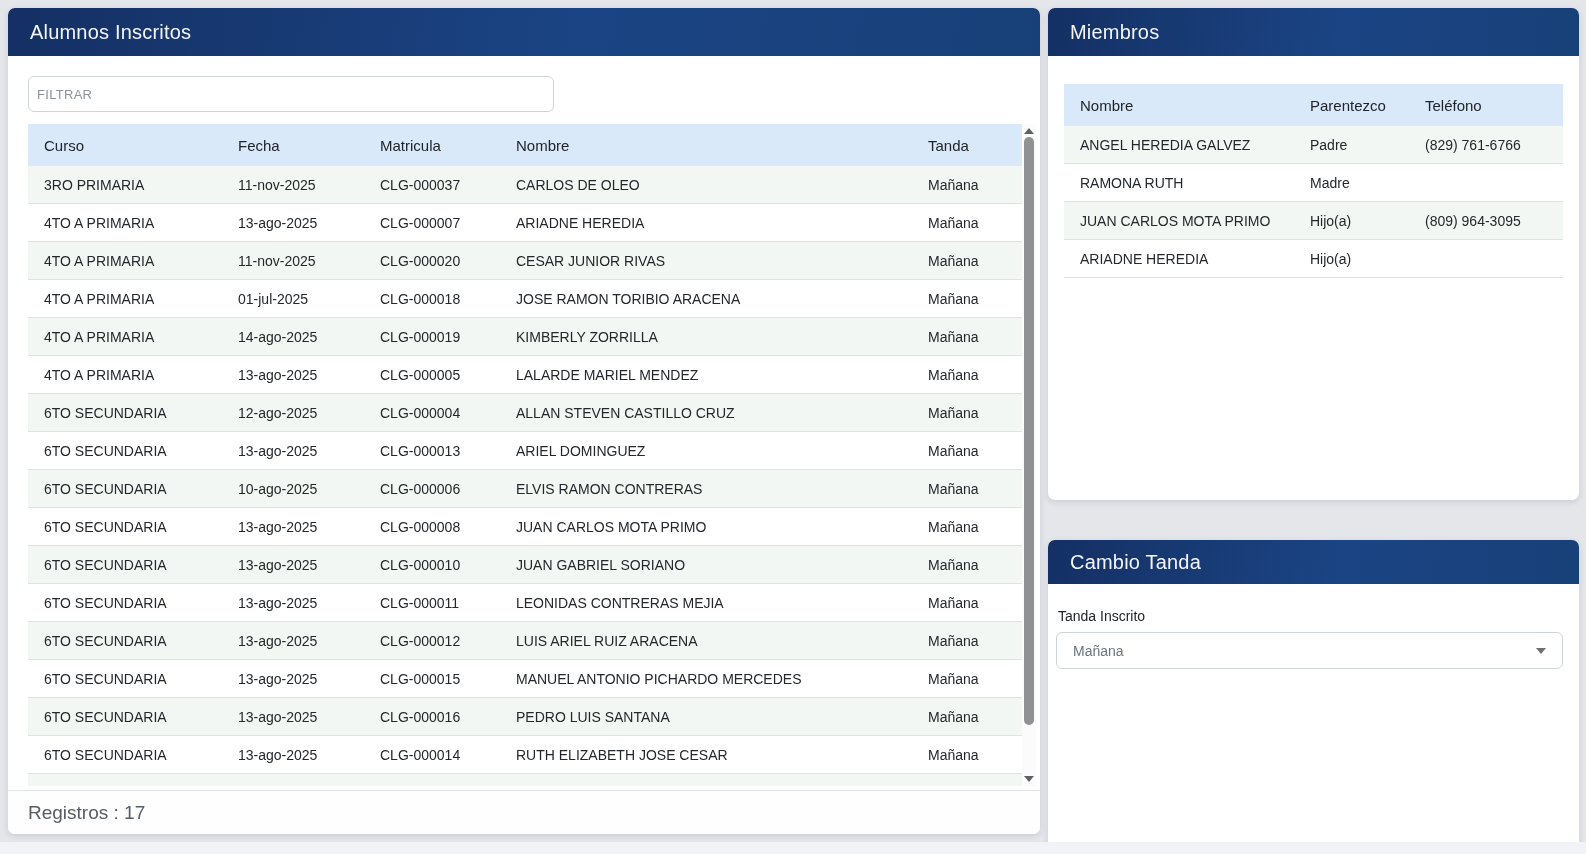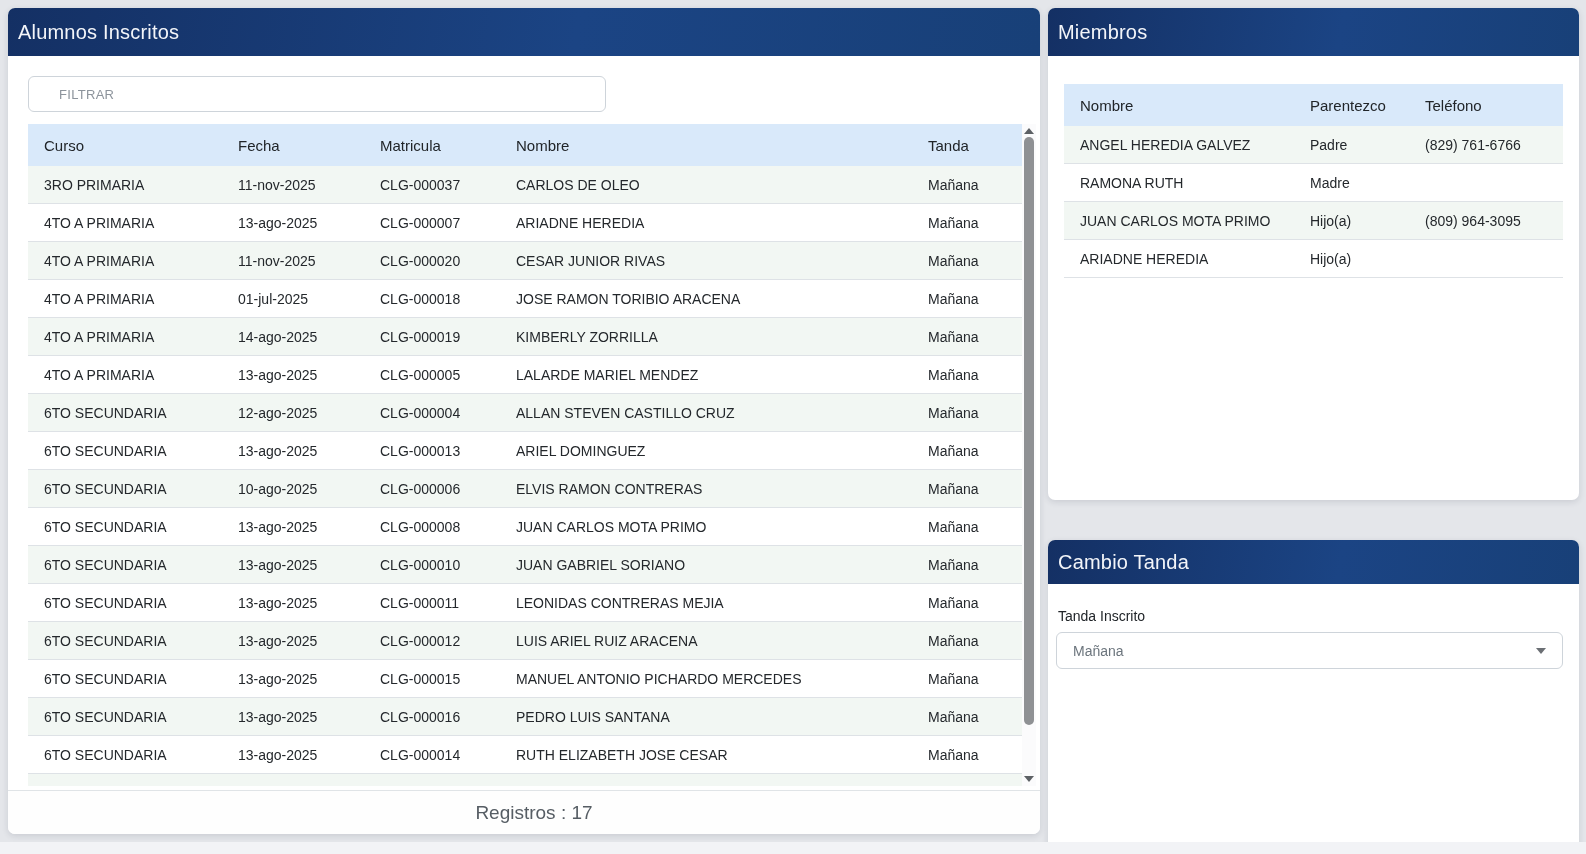--- a/index.html
+++ b/index.html
@@ -17,34 +17,34 @@
     position:absolute;
     background:#ffffff;
     border-radius:7px;
     box-shadow:0 2px 6px rgba(40,50,70,0.14);
   }
   .card-head {
     height:48px;
     background:linear-gradient(100deg,#143064 0%, #1b4484 55%, #184078 100%);
     border-radius:7px 7px 0 0;
     display:flex; align-items:center;
-    padding-left:10px;
+    padding-left:22px;
     color:#f3f5f9;
     font-size:20px;
     letter-spacing:0.2px;
   }
 
   
   #alumnos-card { left:8px; top:8px; width:1032px; height:826px; }
   .filter-input {
     display:block;
     margin:20px 0 0 20px;
-    width:578px; height:36px;
+    width:526px; height:36px;
     border:1px solid #ced4da; border-radius:6px;
-    padding:0 30px;
+    padding:0 8px;
     font-family:inherit; font-size:13px; color:#495057;
     outline:none; background:#fff;
   }
   .filter-input::placeholder { color:#8d949c; font-size:13px; letter-spacing:0.3px; }
 
   .table-area { position:relative; margin:12px 0 0 20px; width:1008px; height:662px; overflow:hidden; }
   .lt-table { width:994px; }
   .lt-head, .lt-row {
     display:grid;
     grid-template-columns:194px 142px 136px 412px 1fr;
@@ -64,21 +64,20 @@
   .sb-thumb { position:absolute; top:13px; left:2px; width:10px; height:588px; background:#8f9194; border-radius:6px; }
 
   .card-footer {
     position:absolute; left:0; bottom:0; width:100%; height:44px;
     border-top:1px solid #e0e4e7;
     border-radius:0 0 7px 7px;
     display:flex; align-items:center;
     padding-left:20px;
     font-size:19px; color:#565d64;
     background:#fefefe;
-    justify-content:center;
   }
 
   
   #miembros-card { left:1048px; top:8px; width:531px; height:492px; }
   .m-body { padding:28px 16px 0 16px; }
   .m-head, .m-row {
     display:grid;
     grid-template-columns:230px 115px 1fr;
     align-items:center;
   }

